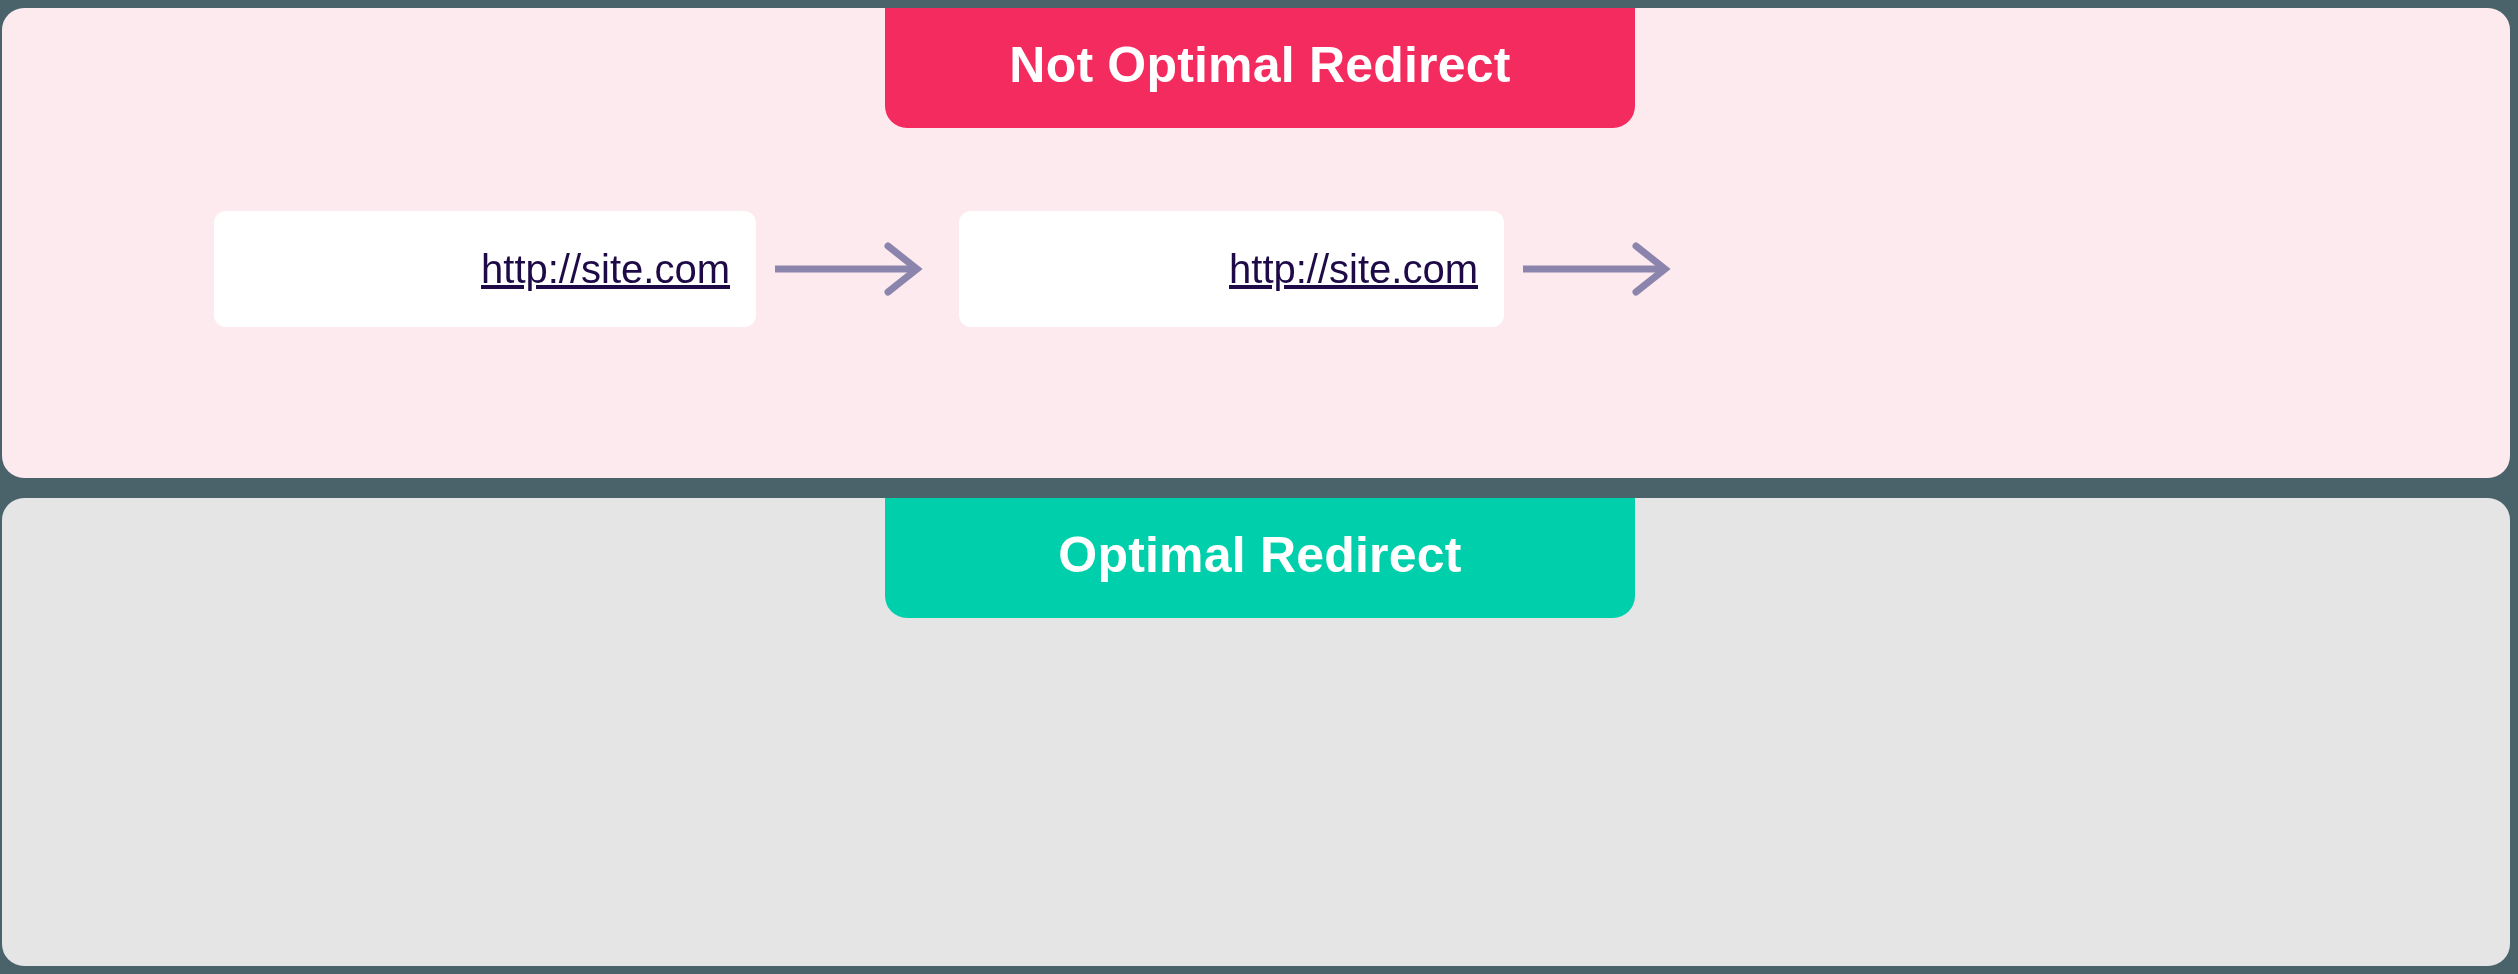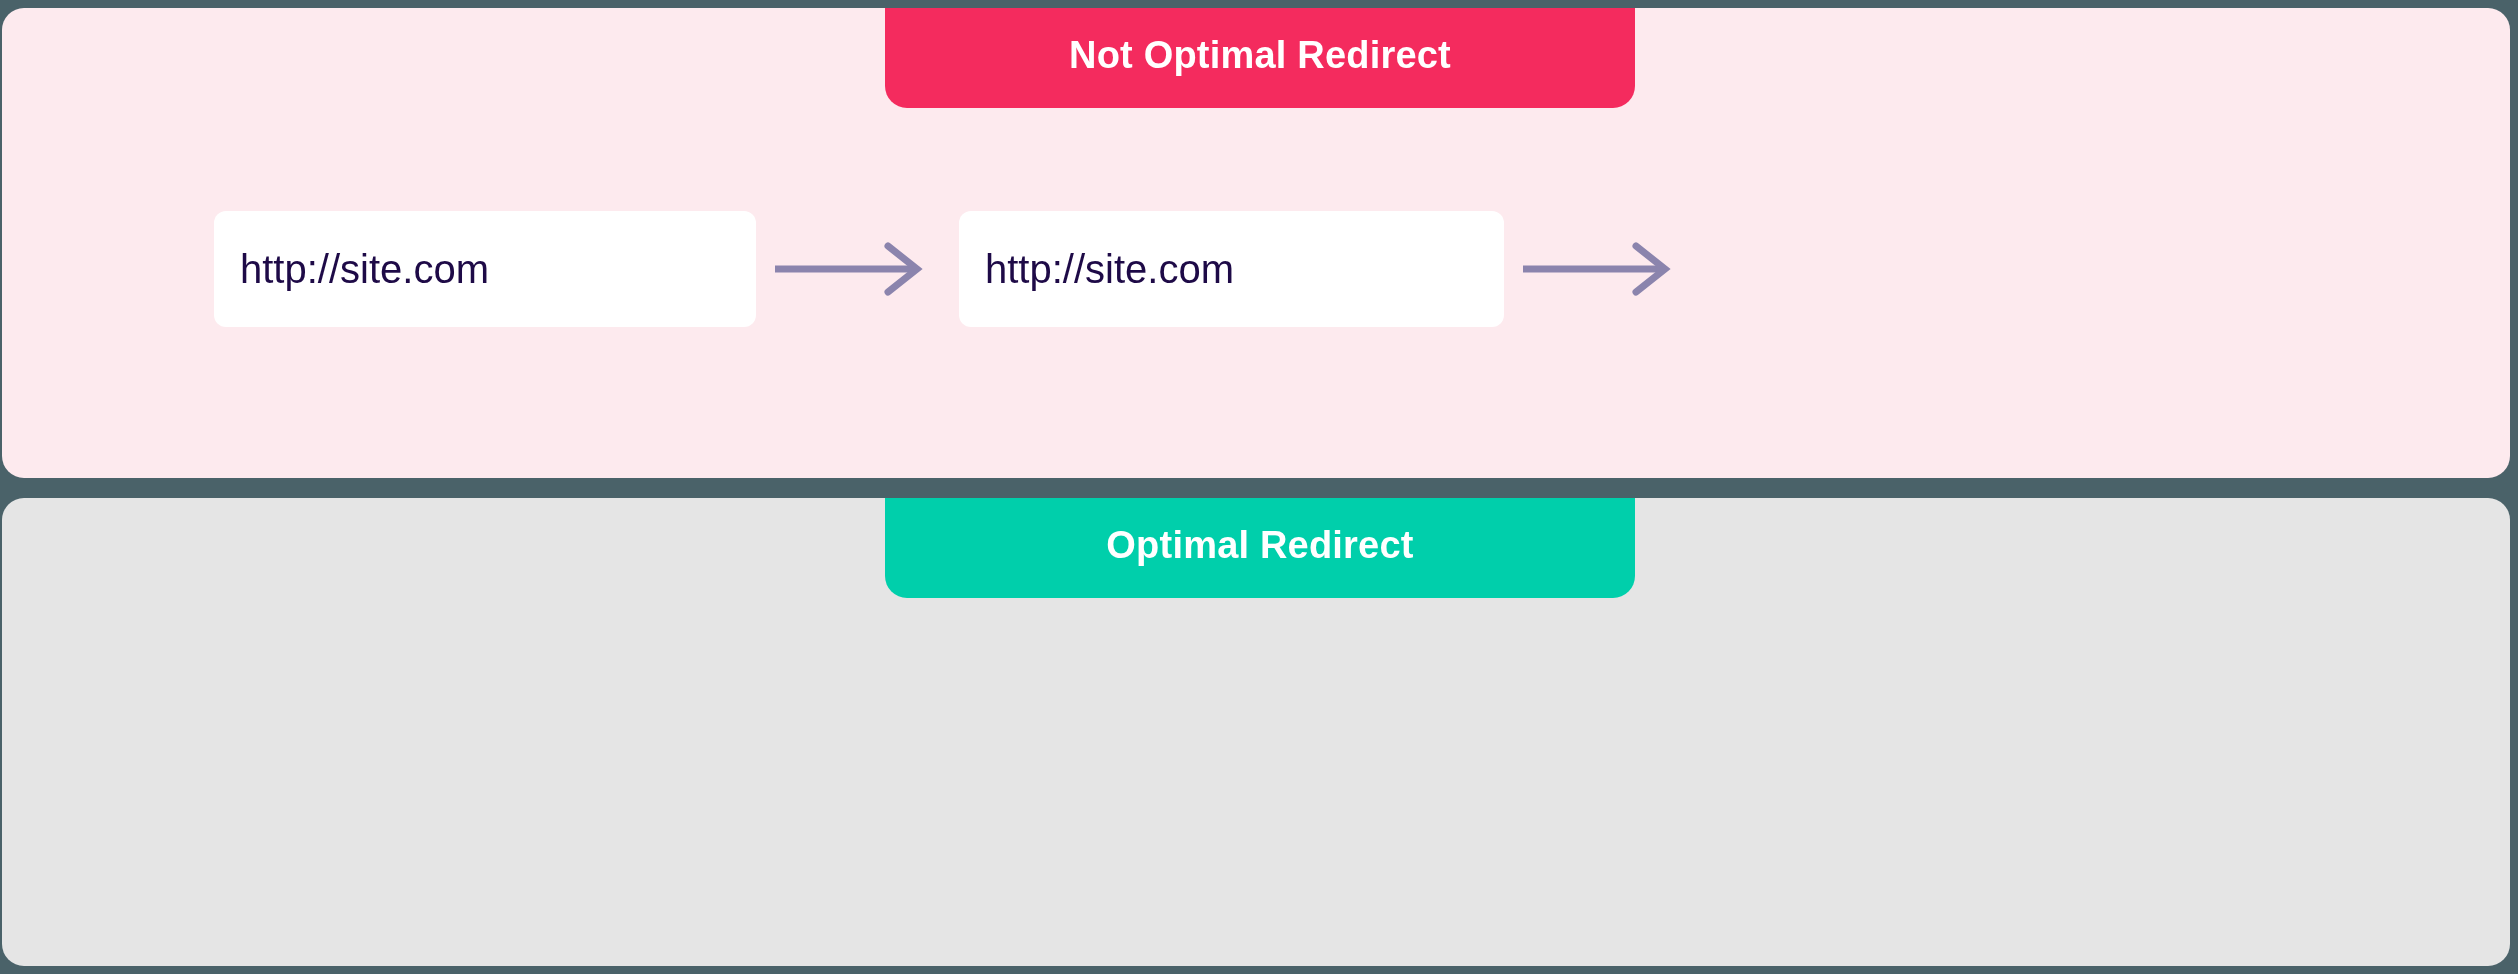--- a/index.html
+++ b/index.html
@@ -53,27 +53,27 @@
     border-radius: 22px;
     overflow: hidden;
   }
 
   
   .badge {
     position: absolute;
     left: 883px;
     top: 0;
     width: 750px;
-    height: 100px;
+    height: 120px;
     border-radius: 0 0 22px 22px;
     display: flex;
     align-items: center;
     justify-content: center;
     color: #ffffff;
-    font-size: 38px;
+    font-size: 50px;
     font-weight: bold;
     letter-spacing: 0.2px;
     box-sizing: border-box;
     padding-bottom: 6px;
   }
   .badge-danger { background: #f42b5e; }
   .badge-success { background: #00cfab; }
 
   
   .row {
@@ -95,22 +95,23 @@
     height: 116px;
     display: flex;
     align-items: center;
     box-sizing: border-box;
     color: #1e0a47;
     font-size: 40px;
     font-weight: normal;
     white-space: nowrap;
   }
   .node-center {
-    justify-content: flex-start;
+    justify-content: flex-end;
     padding: 0 26px;
+    text-decoration: underline;
   }
 
   
   .node-t1 { width: 542px; }
   .node-t2 { width: 545px; }
   .node-t3 { width: 585px; }
 
   
   .arrow {
     display: flex;

